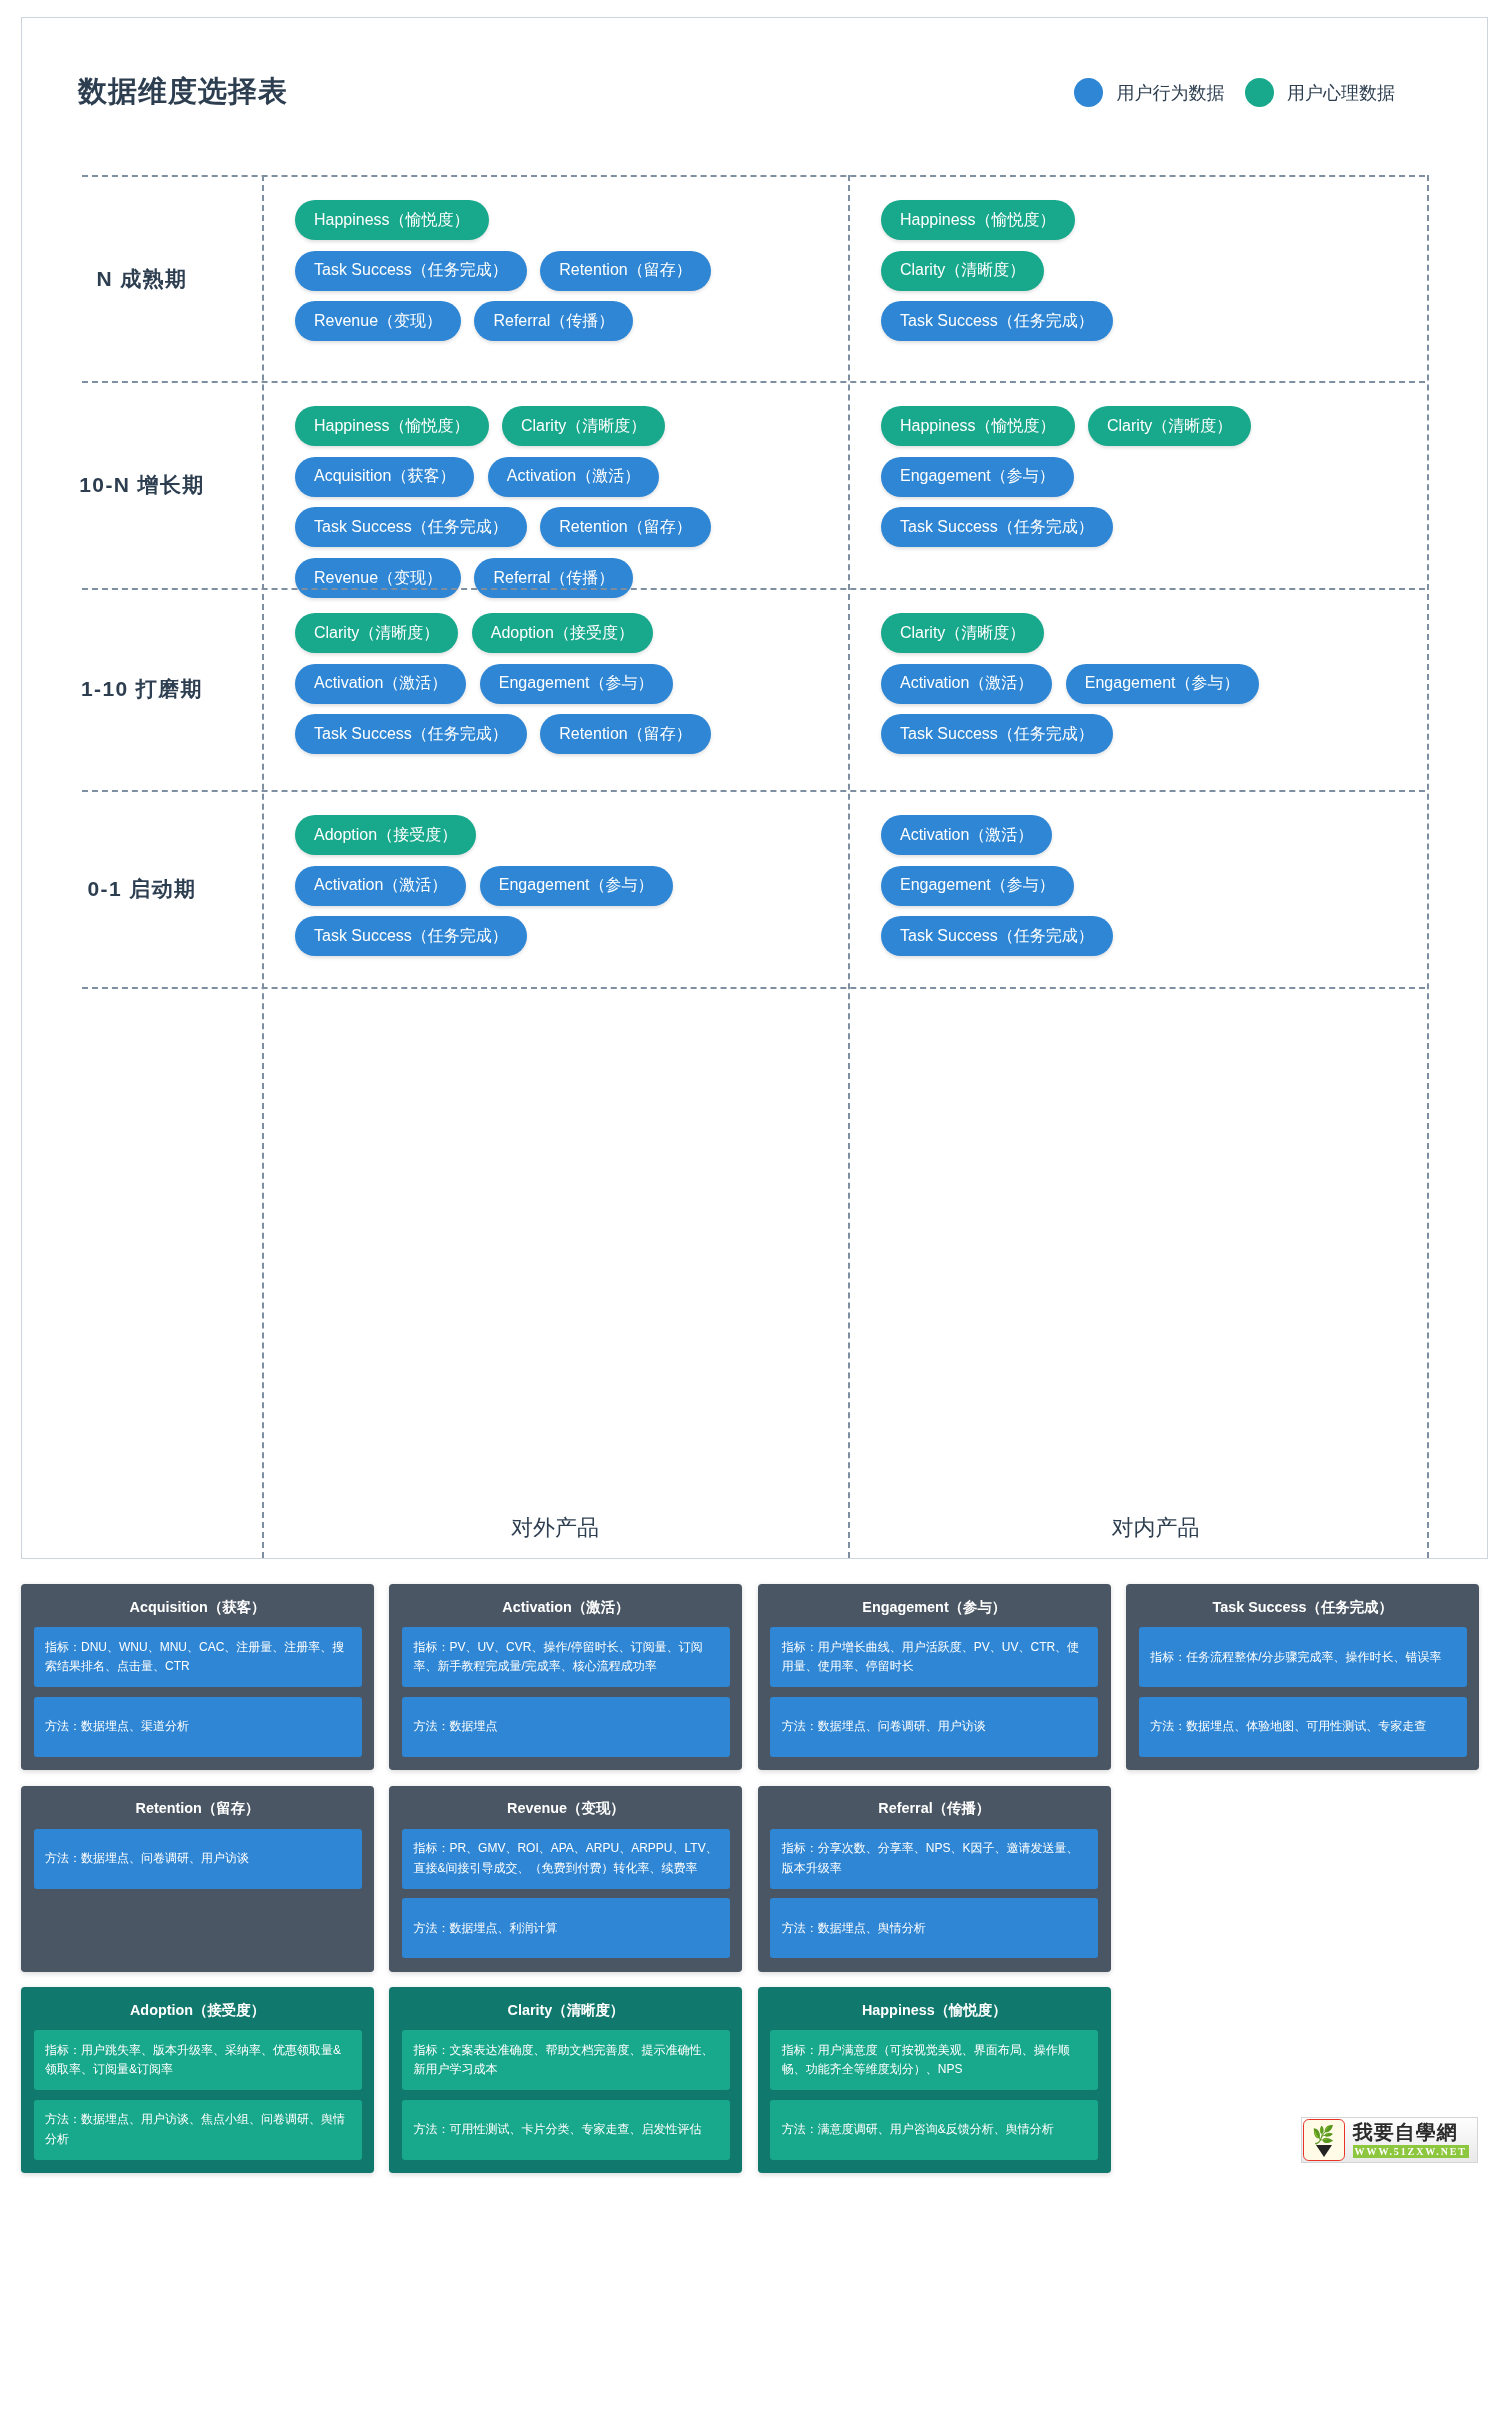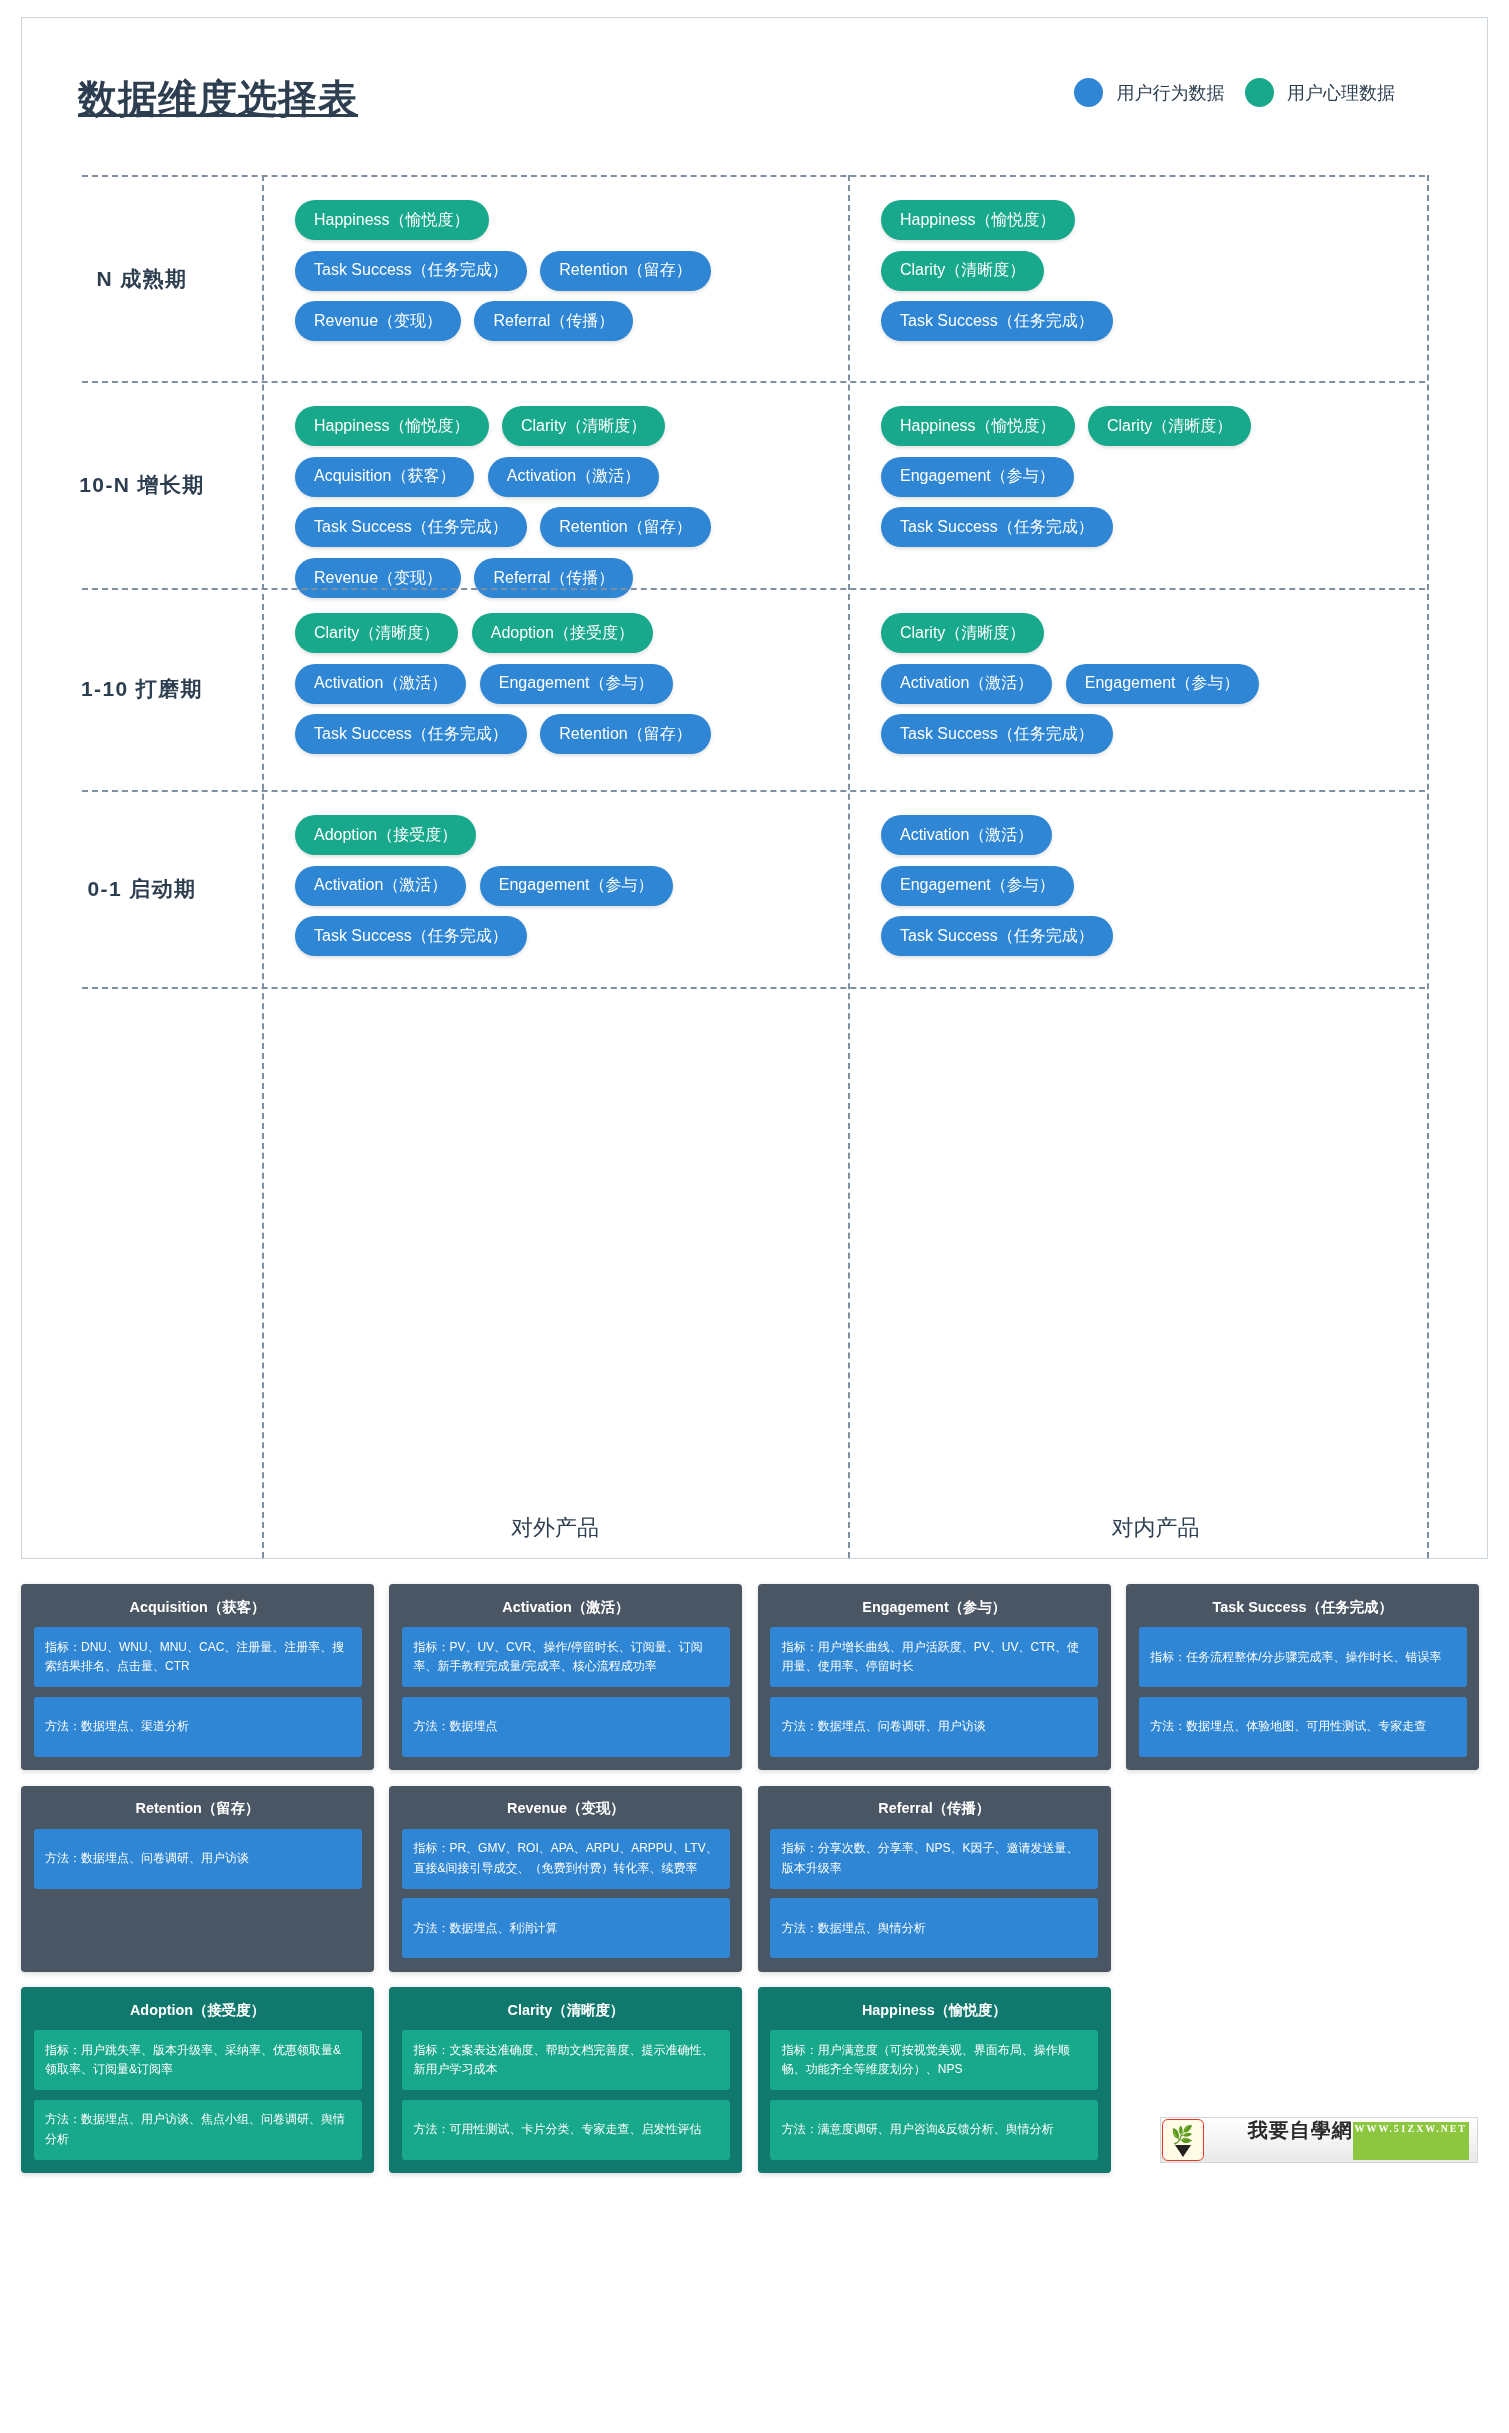--- a/index.html
+++ b/index.html
@@ -21,25 +21,24 @@
   }
 
   .matrix-head {
     position: relative;
     height: 106px;
   }
   .matrix-title {
     position: absolute;
     left: 56px;
     top: 54px;
-    font-size: 39px;
+    font-size: 29px;
     font-weight: 700;
     color: #2d3e50;
     letter-spacing: 1px;
-    text-decoration: underline;
   }
   .legend {
     position: absolute;
     right: 92px;
     top: 60px;
     display: flex;
     align-items: center;
     gap: 20px;
     text-align: right;
   }
@@ -216,21 +215,21 @@
   }
   .wm-pot {
     position: absolute;
     left: 50%; bottom: 2.9px;
     transform: translateX(-50%);
     width: 0; height: 0;
     border-left: 8.6px solid transparent;
     border-right: 8.6px solid transparent;
     border-top: 12.5px solid #222;
   }
-  .wm-text { display: flex; flex-direction: row; justify-content: center; padding: 1.9px 8.6px 1.9px 6.7px; margin-left: 36px; }
+  .wm-text { display: flex; flex-direction: column; justify-content: center; padding: 1.9px 8.6px 1.9px 6.7px; }
   .wm-cn {
     font-size: 20px;
     font-weight: 700;
     color: #2b2b2b;
     letter-spacing: 1px;
     line-height: 1.05;
   }
   .wm-url {
     background: #8dc63f;
     color: #ffffff;

